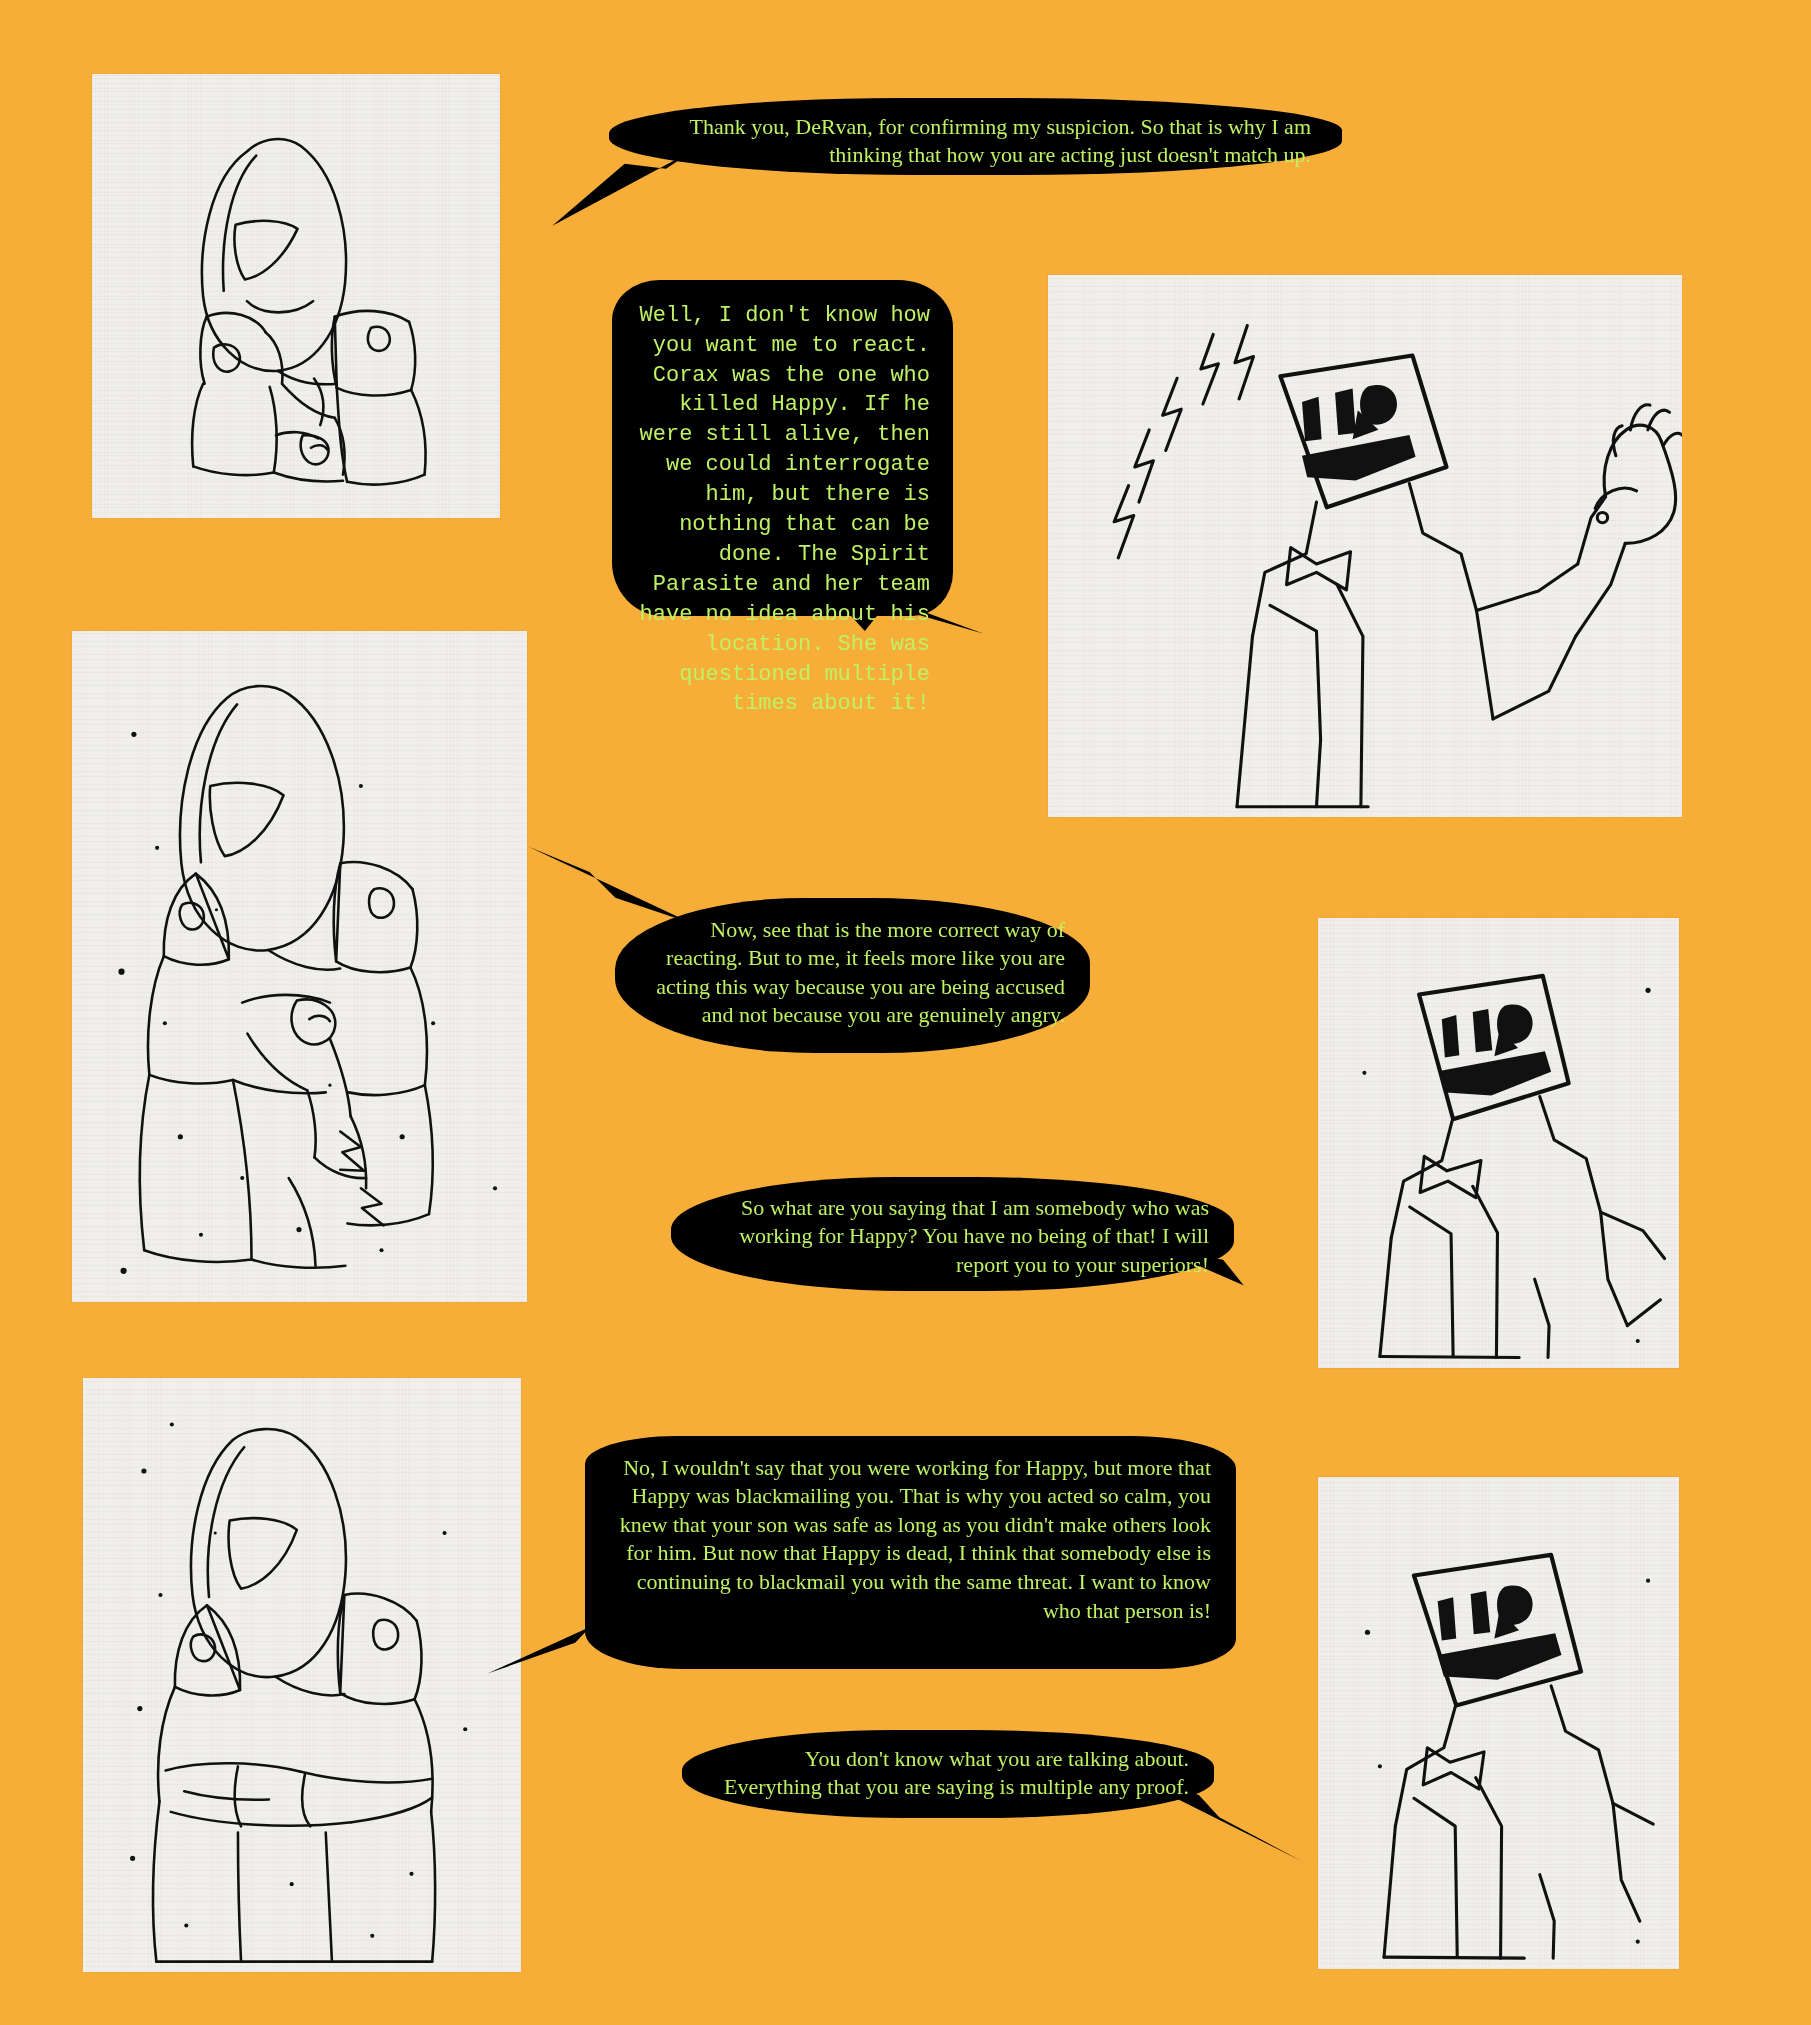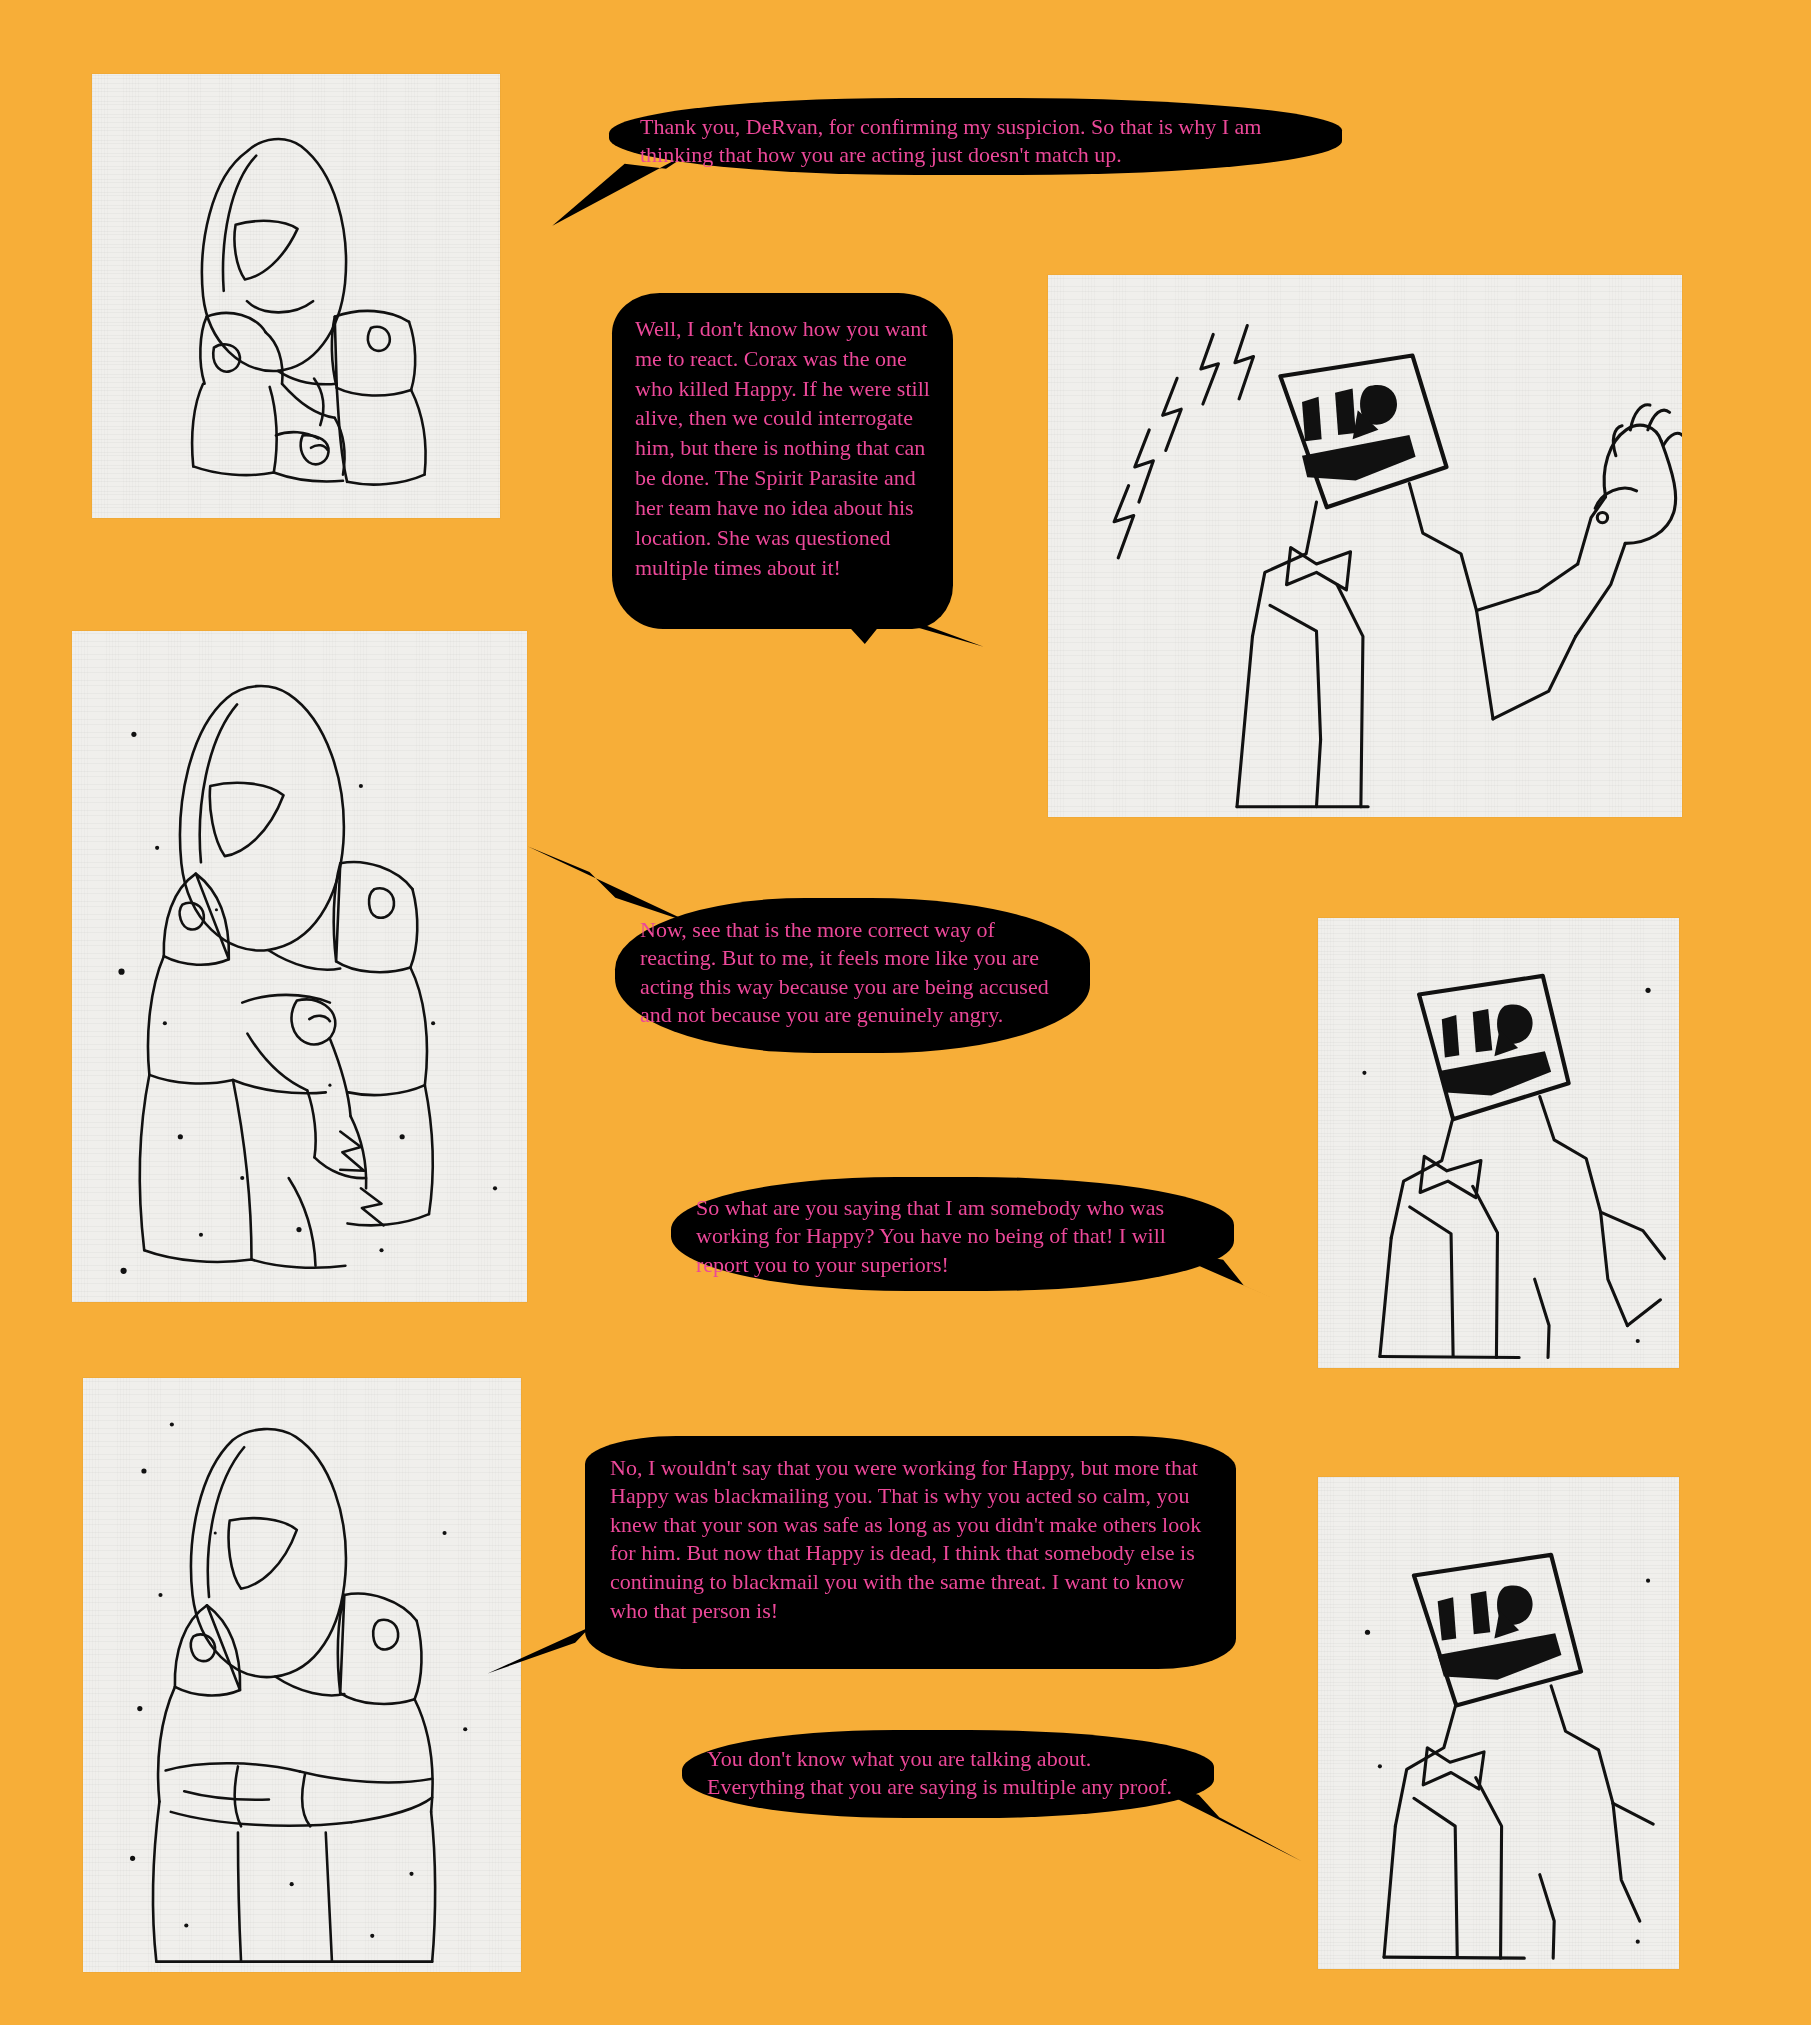--- a/index.html
+++ b/index.html
@@ -38,22 +38,22 @@
     position: absolute;
     inset: 0;
     width: 100%;
     height: 100%;
   }
 
   
   .balloon {
     position: absolute;
     background: #000;
-    color: #ec4899;
-    text-align: left;
+    color: #bef264;
+    text-align: right;
     line-height: 1.30;
     box-sizing: border-box;
   }
   .balloon .txt {
     position: relative;
     z-index: 2;
     display: block;
     white-space: pre-line;
   }
   .balloon .tail {
@@ -106,21 +106,21 @@
 
   <div class="balloon bub-c" style="left:609px; top:98px; width:733px; height:77px; padding:14.5px 31px; font-size:22px;">
     <span class="tail" style="left:-67px; top:45px;">
       <svg width="155" height="93" viewBox="0 0 300 180">
           <path d="M300,10 L20,160 L160,40 L240,50 Z" fill="#000"></path>
         </svg>
     </span>
     <span class="txt">Thank you, DeRvan, for confirming my suspicion. So that is why I am thinking that how you are acting just doesn't match up.</span>
   </div>
 
-  <div class="balloon bub-b" style="left:612px; top:293px; width:341px; height:336px; padding:20.7px 23px; font-size:22px; line-height:1.36;">
+  <div class="balloon bub-b" style="left:612px; top:280px; width:341px; height:336px; padding:20.7px 23px; font-size:22px; line-height:1.36;font-family:Liberation Mono, monospace;">
     <span class="tail" style="left:196px; top:289px;">
       <svg width="186" height="88" viewBox="0 0 360 170">
           <path d="M0,0 L340,125 L150,70 L110,120 Z" fill="#000"></path>
         </svg>
     </span>
     <span class="txt">Well, I don't know how you want me to react. Corax was the one who killed Happy. If he were still alive, then we could interrogate him, but there is nothing that can be done. The Spirit Parasite and her team have no idea about his location. She was questioned multiple times about it!</span>
   </div>
 
   <div class="panel" style="left:1048px; top:275px; width:634px; height:542px;">
     <div class="paper"></div>

